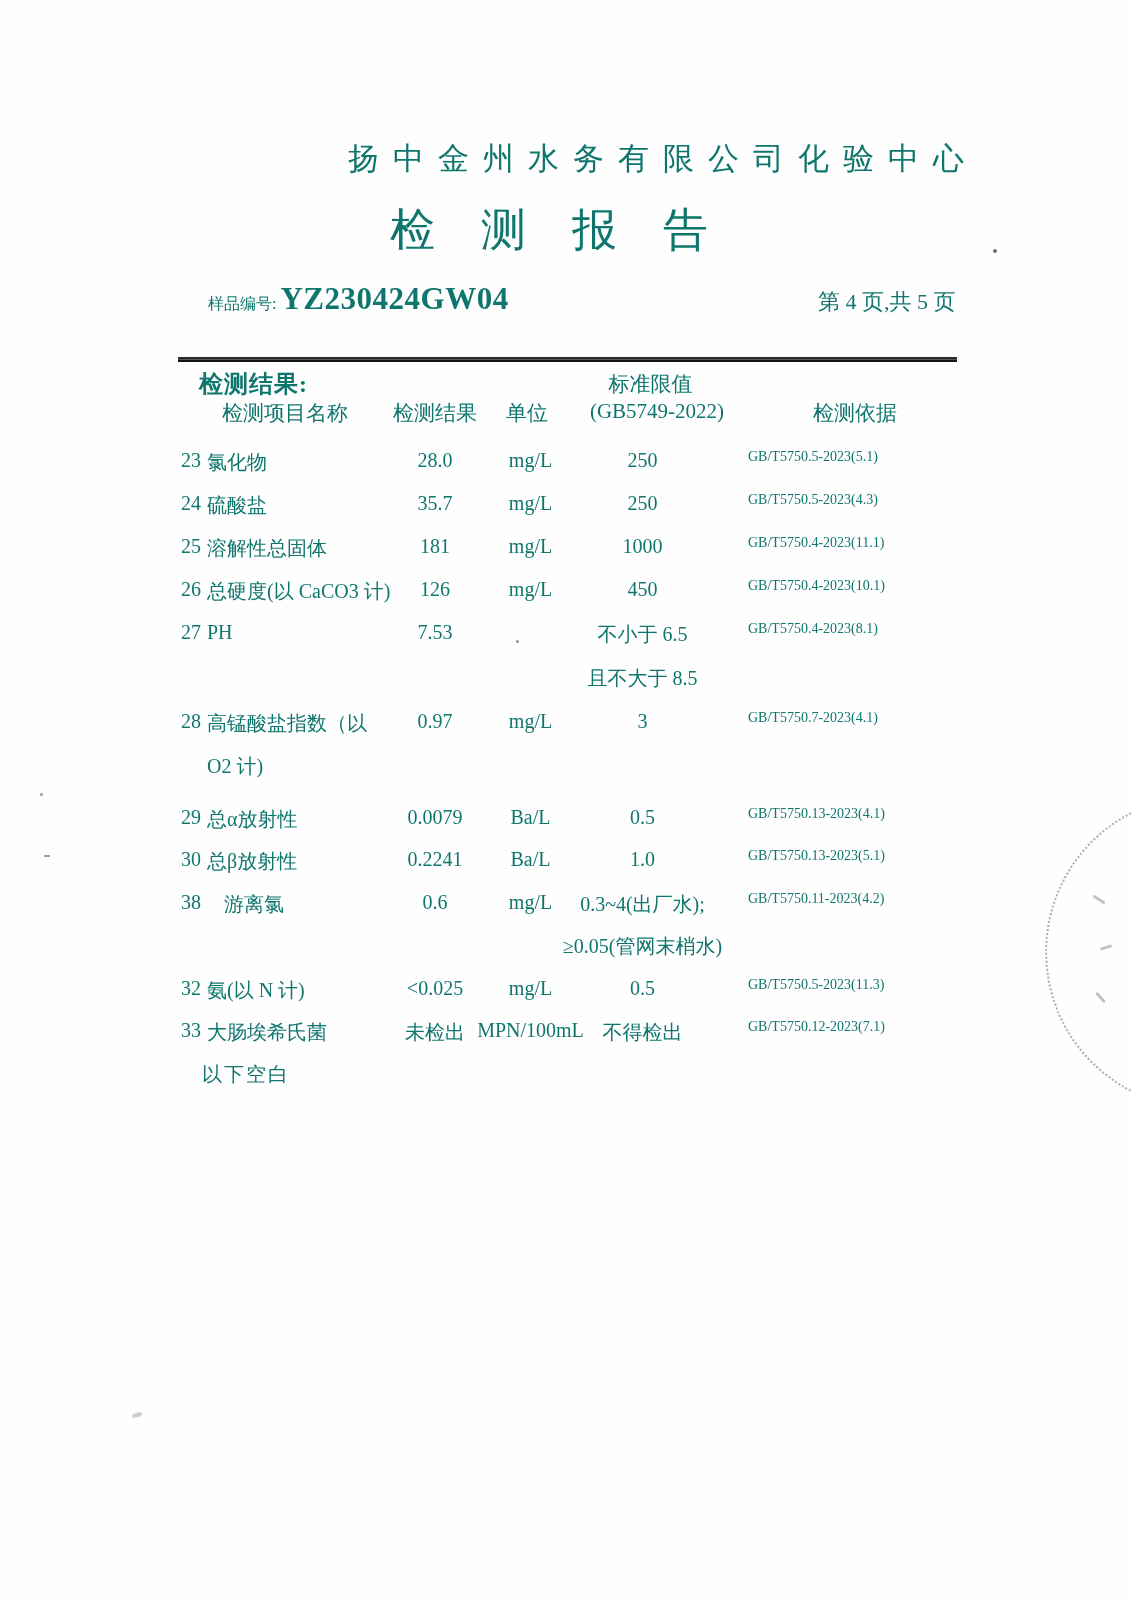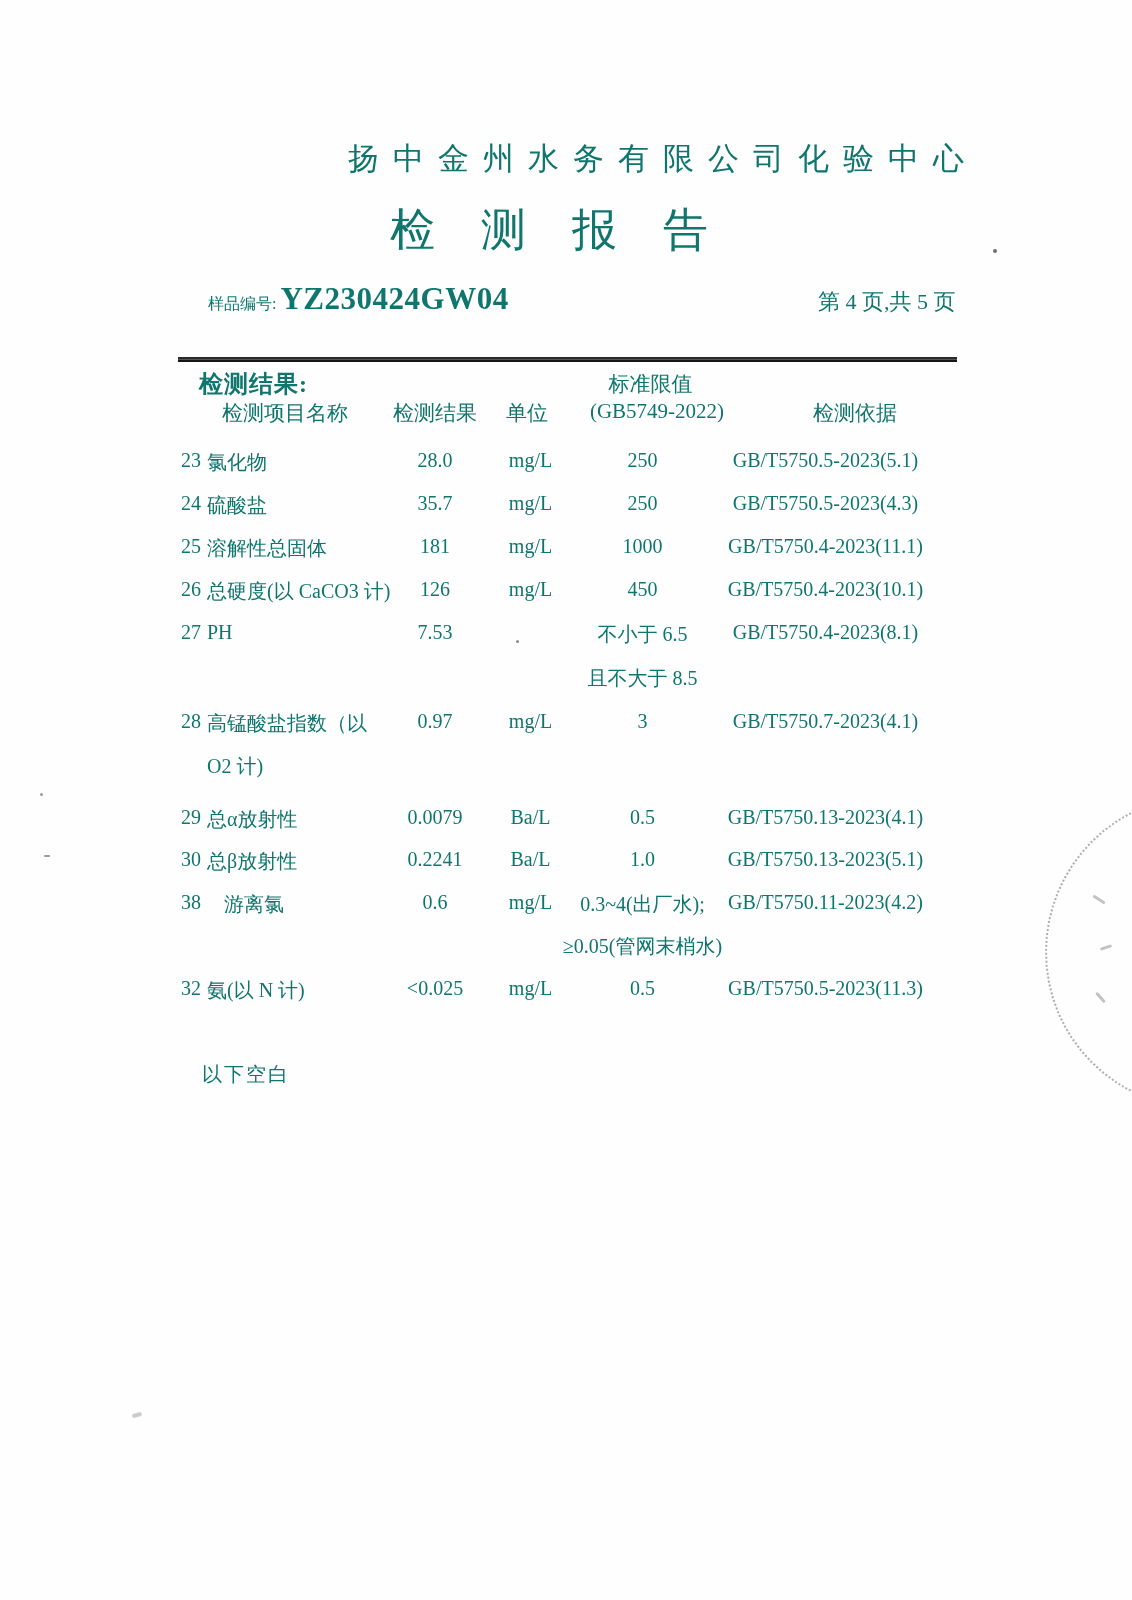--- a/index.html
+++ b/index.html
@@ -70,21 +70,21 @@
   .h-limit  { position: absolute; left: 578px; width: 158px; text-align: center; white-space: nowrap; }
   .h-basis  { position: absolute; left: 765px; width: 180px; text-align: center; }
 
   
   .trow { position: absolute; left: 0; width: 100%; height: 28px; font-size: 20px; }
   .c-no     { position: absolute; left: 181px; width: 30px; }
   .c-name   { position: absolute; left: 207px; white-space: nowrap; }
   .c-result { position: absolute; left: 375px; width: 120px; text-align: center; }
   .c-unit   { position: absolute; left: 468px; width: 125px; text-align: center; }
   .c-limit  { position: absolute; left: 560px; width: 165px; text-align: center; white-space: nowrap; }
-  .c-basis  { position: absolute; left: 723px; width: 205px; text-align: center; font-size: 20px; white-space: nowrap; }
+  .c-basis  { position: absolute; left: 748px; width: 205px; text-align: left; font-size: 14px; white-space: nowrap; }
   .subline  { position: absolute; height: 28px; font-size: 20px; }
 
   .end-note { position: absolute; left: 202px; top: 1061px; font-size: 20px; letter-spacing: 2px; }
 
   
   .stamp-arc {
     position: absolute;
     left: 1045px; top: 795px;
     width: 310px; height: 310px;
     border-radius: 50%;
@@ -206,20 +206,28 @@
 
   <div class="trow" style="top:977px">
     <span class="c-no">32</span>
     <span class="c-name">氨(以 N 计)</span>
     <span class="c-result">&lt;0.025</span>
     <span class="c-unit">mg/L</span>
     <span class="c-limit">0.5</span>
     <span class="c-basis">GB/T5750.5-2023(11.3)</span>
   </div>
 
+  <div class="trow" style="top:1019px">
+    <span class="c-no">33</span>
+    <span class="c-name">大肠埃希氏菌</span>
+    <span class="c-result">未检出</span>
+    <span class="c-unit">MPN/100mL</span>
+    <span class="c-limit">不得检出</span>
+    <span class="c-basis">GB/T5750.12-2023(7.1)</span>
+  </div>
 
   <div class="end-note">以下空白</div>
 
   <div class="stamp-arc"></div>
   <div class="stamp-mark" style="left:1092px; top:898px; width:14px; height:3px; transform:rotate(32deg)"></div>
   <div class="stamp-mark" style="left:1100px; top:946px; width:12px; height:3px; transform:rotate(-18deg)"></div>
   <div class="stamp-mark" style="left:1094px; top:996px; width:13px; height:3px; transform:rotate(48deg)"></div>
   <div class="speck" style="left:993px; top:249px; width:4px; height:4px;"></div>
   <div class="speck" style="left:40px; top:793px; width:3px; height:3px; opacity:.7"></div>
   <div class="speck" style="left:44px; top:855px; width:6px; height:2px; border-radius:1px; opacity:.7"></div>

